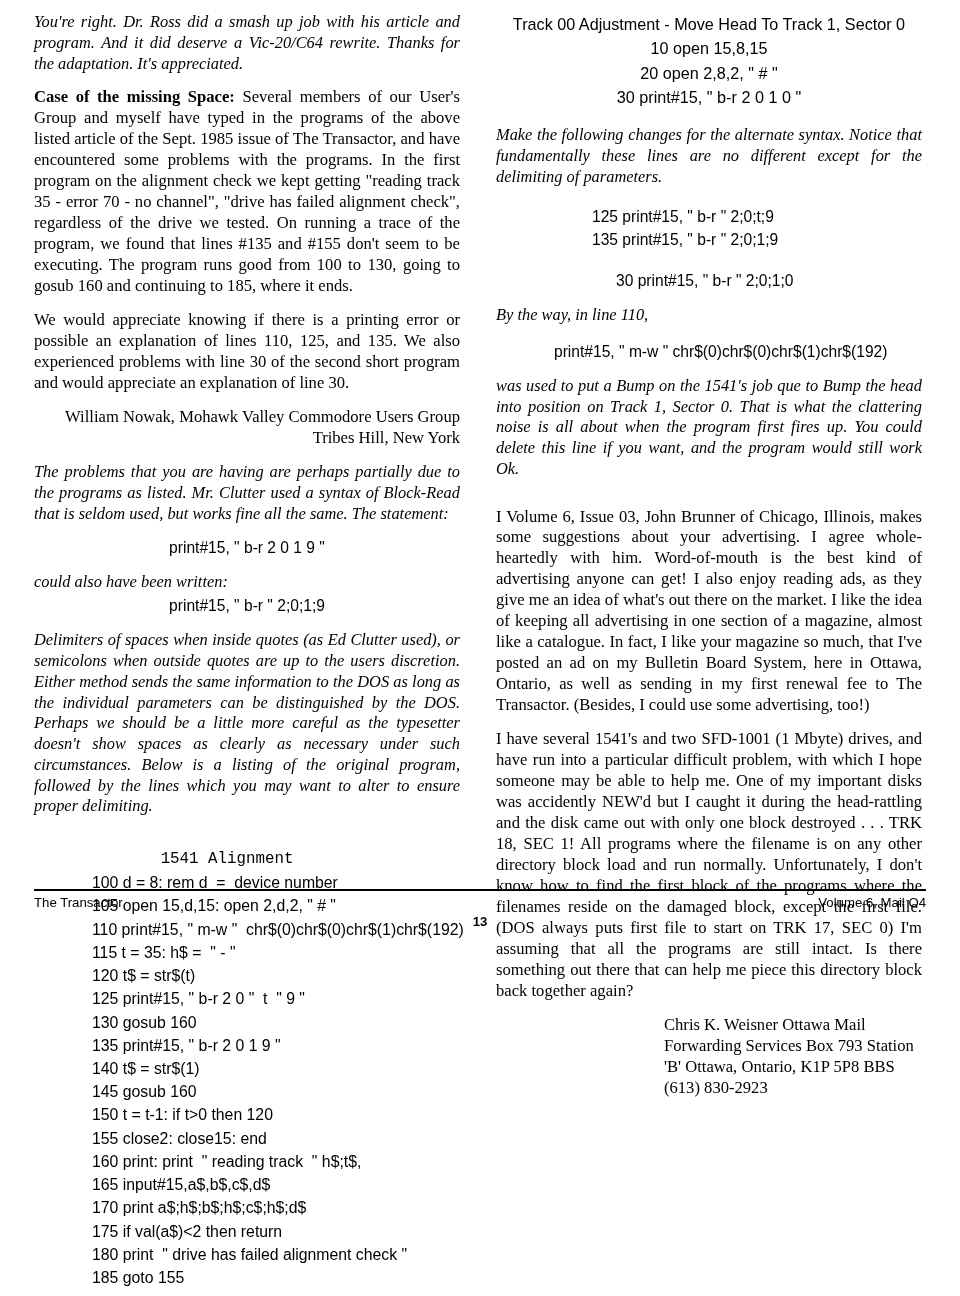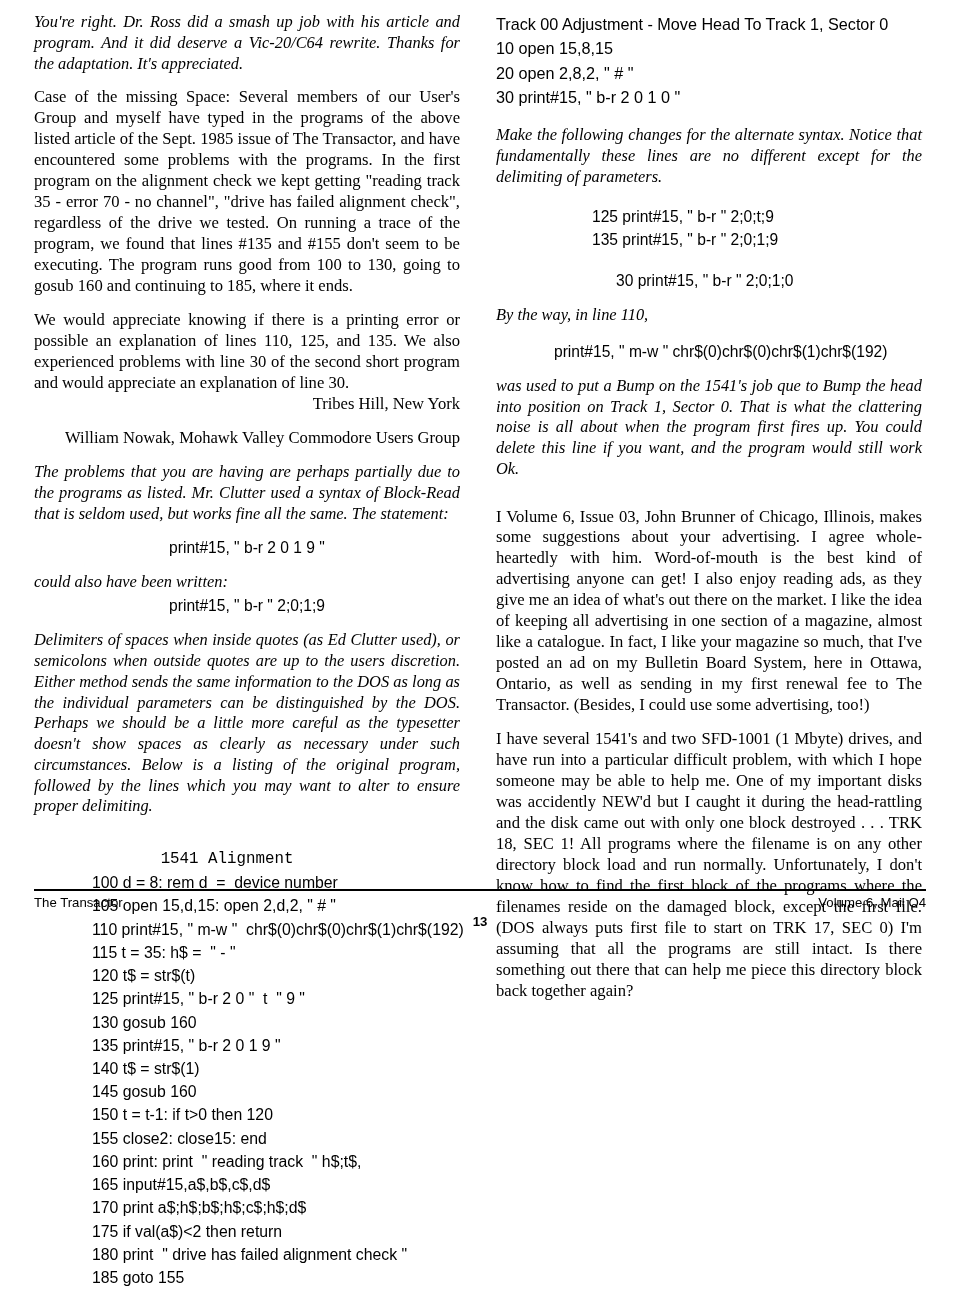--- a/index.html
+++ b/index.html
@@ -36,21 +36,21 @@
     font-size: 16.6px;
     line-height: 1.265;
     text-align: justify;
     hyphens: auto;
   }
   p.italic {
     font-style: italic;
     font-size: 16.4px;
   }
   p.noindent { text-indent: 0; }
-  .bold { font-weight: normal; }
+  .bold { font-weight: bold; }
   .code {
     font-family: "Liberation Sans", sans-serif;
     font-size: 15.6px;
     line-height: 1.42;
     margin: 0 0 13px 0;
     white-space: pre;
     text-align: left;
   }
   .code.center {
     text-align: center;
@@ -86,20 +86,21 @@
   .listing-title {
     font-family: Liberation Mono, monospace;
     font-size: 15.8px;
     line-height: 1.47;
     text-align: center;
     padding-right: 40px;
   }
   .right-head {
     font-family: "Liberation Sans", sans-serif;
     font-size: 16.2px;
+    text-align: center;
     line-height: 1.5;
     margin-bottom: 16px;
     white-space: pre-line;
   }
   .footer {
     position: absolute;
     left: 34px;
     right: 34px;
     bottom: 16px;
     height: 34px;
@@ -138,22 +139,22 @@
   <div class="columns">
 
     <div class="col">
 
       <p class="italic noindent">You're right. Dr. Ross did a smash up job with his article and program. And it did deserve a Vic-20/C64 rewrite. Thanks for the adaptation. It's appreciated.</p>
 
       <p class="noindent"><span class="bold">Case of the missing Space:</span><span> Several members of our User's Group and myself have typed in the programs of the above listed article of the Sept. 1985 issue of The Transactor, and have encountered some problems with the programs. In the first program on the alignment check we kept getting "reading track 35 - error 70 - no channel", "drive has failed alignment check", regardless of the drive we tested. On running a trace of the program, we found that lines #135 and #155 don't seem to be executing. The program runs good from 100 to 130, going to gosub 160 and continuing to 185, where it ends.</span></p>
 
       <p class="noindent">We would appreciate knowing if there is a printing error or possible an explanation of lines 110, 125, and 135. We also experienced problems with line 30 of the second short program and would appreciate an explanation of line 30.</p>
 
+      <div class="sig">William Nowak, Mohawk Valley Commodore Users Group</div>
       <div class="sig" style="margin-top:-13px">Tribes Hill, New York</div>
-      <div class="sig">William Nowak, Mohawk Valley Commodore Users Group</div>
 
       <p class="italic noindent">The problems that you are having are perhaps partially due to the programs as listed. Mr. Clutter used a syntax of Block-Read that is seldom used, but works fine all the same. The statement:</p>
 
       <div class="code center">print#15, " b-r 2 0 1 9 "</div>
 
       <p class="italic noindent" style="margin-bottom:2px">could also have been written:</p>
 
       <div class="code center">print#15, " b-r " 2;0;1;9</div>
 
       <p class="italic noindent">Delimiters of spaces when inside quotes (as Ed Clutter used), or semicolons when outside quotes are up to the users discretion. Either method sends the same information to the DOS as long as the individual parameters can be distinguished by the DOS. Perhaps we should be a little more careful as the typesetter doesn't show spaces as clearly as necessary under such circumstances. Below is a listing of the original program, followed by the lines which you may want to alter to ensure proper delimiting.</p>
@@ -206,20 +207,25 @@
 
       <p class="italic noindent">was used to put a Bump on the 1541's job que to Bump the head into position on Track 1, Sector 0. That is what the clattering noise is all about when the program first fires up. You could delete this line if you want, and the program would still work Ok.</p>
 
       <div class="sp14"></div>
 
 
       <p class="noindent">I Volume 6, Issue 03, John Brunner of Chicago, Illinois, makes some suggestions about your advertising. I agree whole-heartedly with him. Word-of-mouth is the best kind of advertising anyone can get! I also enjoy reading ads, as they give me an idea of what's out there on the market. I like the idea of keeping all advertising in one section of a magazine, almost like a catalogue. In fact, I like your magazine so much, that I've posted an ad on my Bulletin Board System, here in Ottawa, Ontario, as well as sending in my first renewal fee to The Transactor. (Besides, I could use some advertising, too!)</p>
 
       <p class="noindent">I have several 1541's and two SFD-1001 (1 Mbyte) drives, and have run into a particular difficult problem, with which I hope someone may be able to help me. One of my important disks was accidently NEW'd but I caught it during the head-rattling and the disk came out with only one block destroyed . . . TRK 18, SEC 1! All programs where the filename is on any other directory block load and run normally. Unfortunately, I don't know how to find the first block of the programs where the filenames reside on the damaged block, except the first file. (DOS always puts first file to start on TRK 17, SEC 0) I'm assuming that all the programs are still intact. Is there something out there that can help me piece this directory block back together again?</p>
 
+      <div class="sig-block"><span>Chris K. Weisner
+Ottawa Mail Forwarding Services
+Box 793  Station 'B'
+Ottawa, Ontario, K1P 5P8
+BBS (613) 830-2923</span></div>
 
     </div>
   </div>
 
   <div class="footer">
     <div class="footer-rule"></div>
     <div style="position:relative">
       <div class="footer-row">
         <span>The Transactor</span>
         <span>Volume 6, Mail O4</span>

